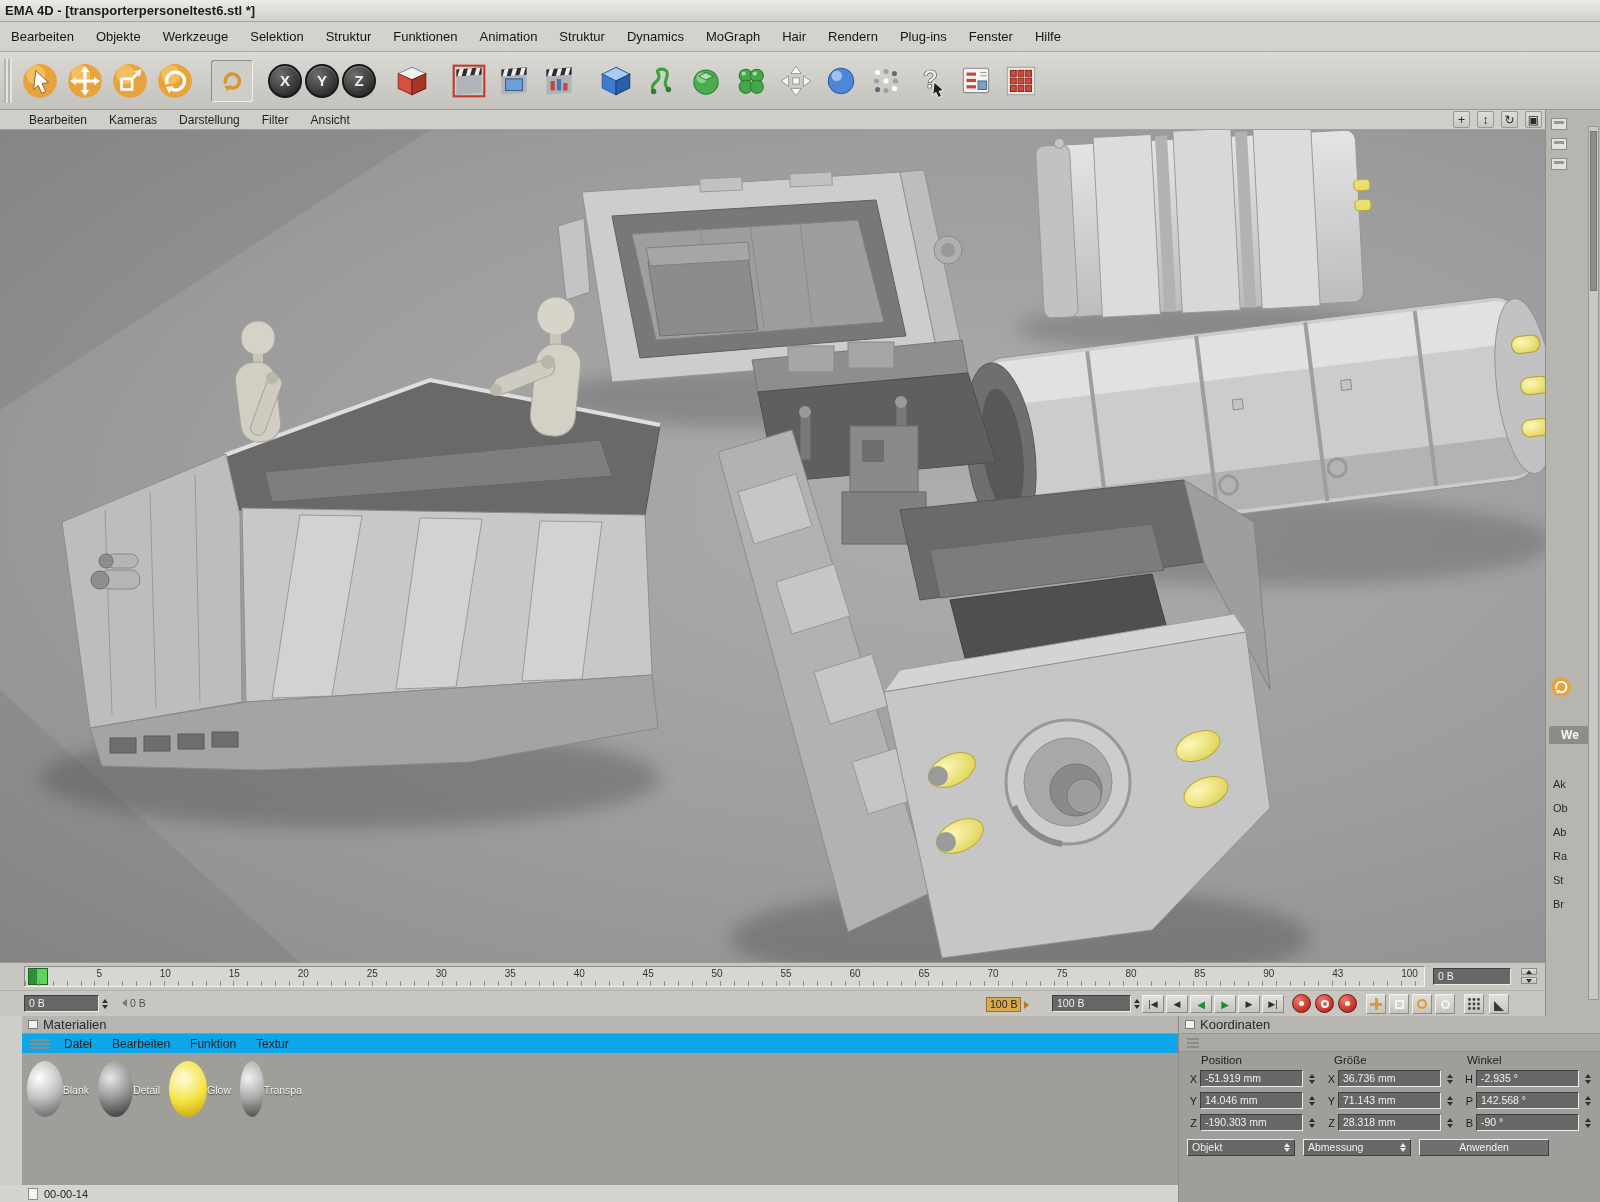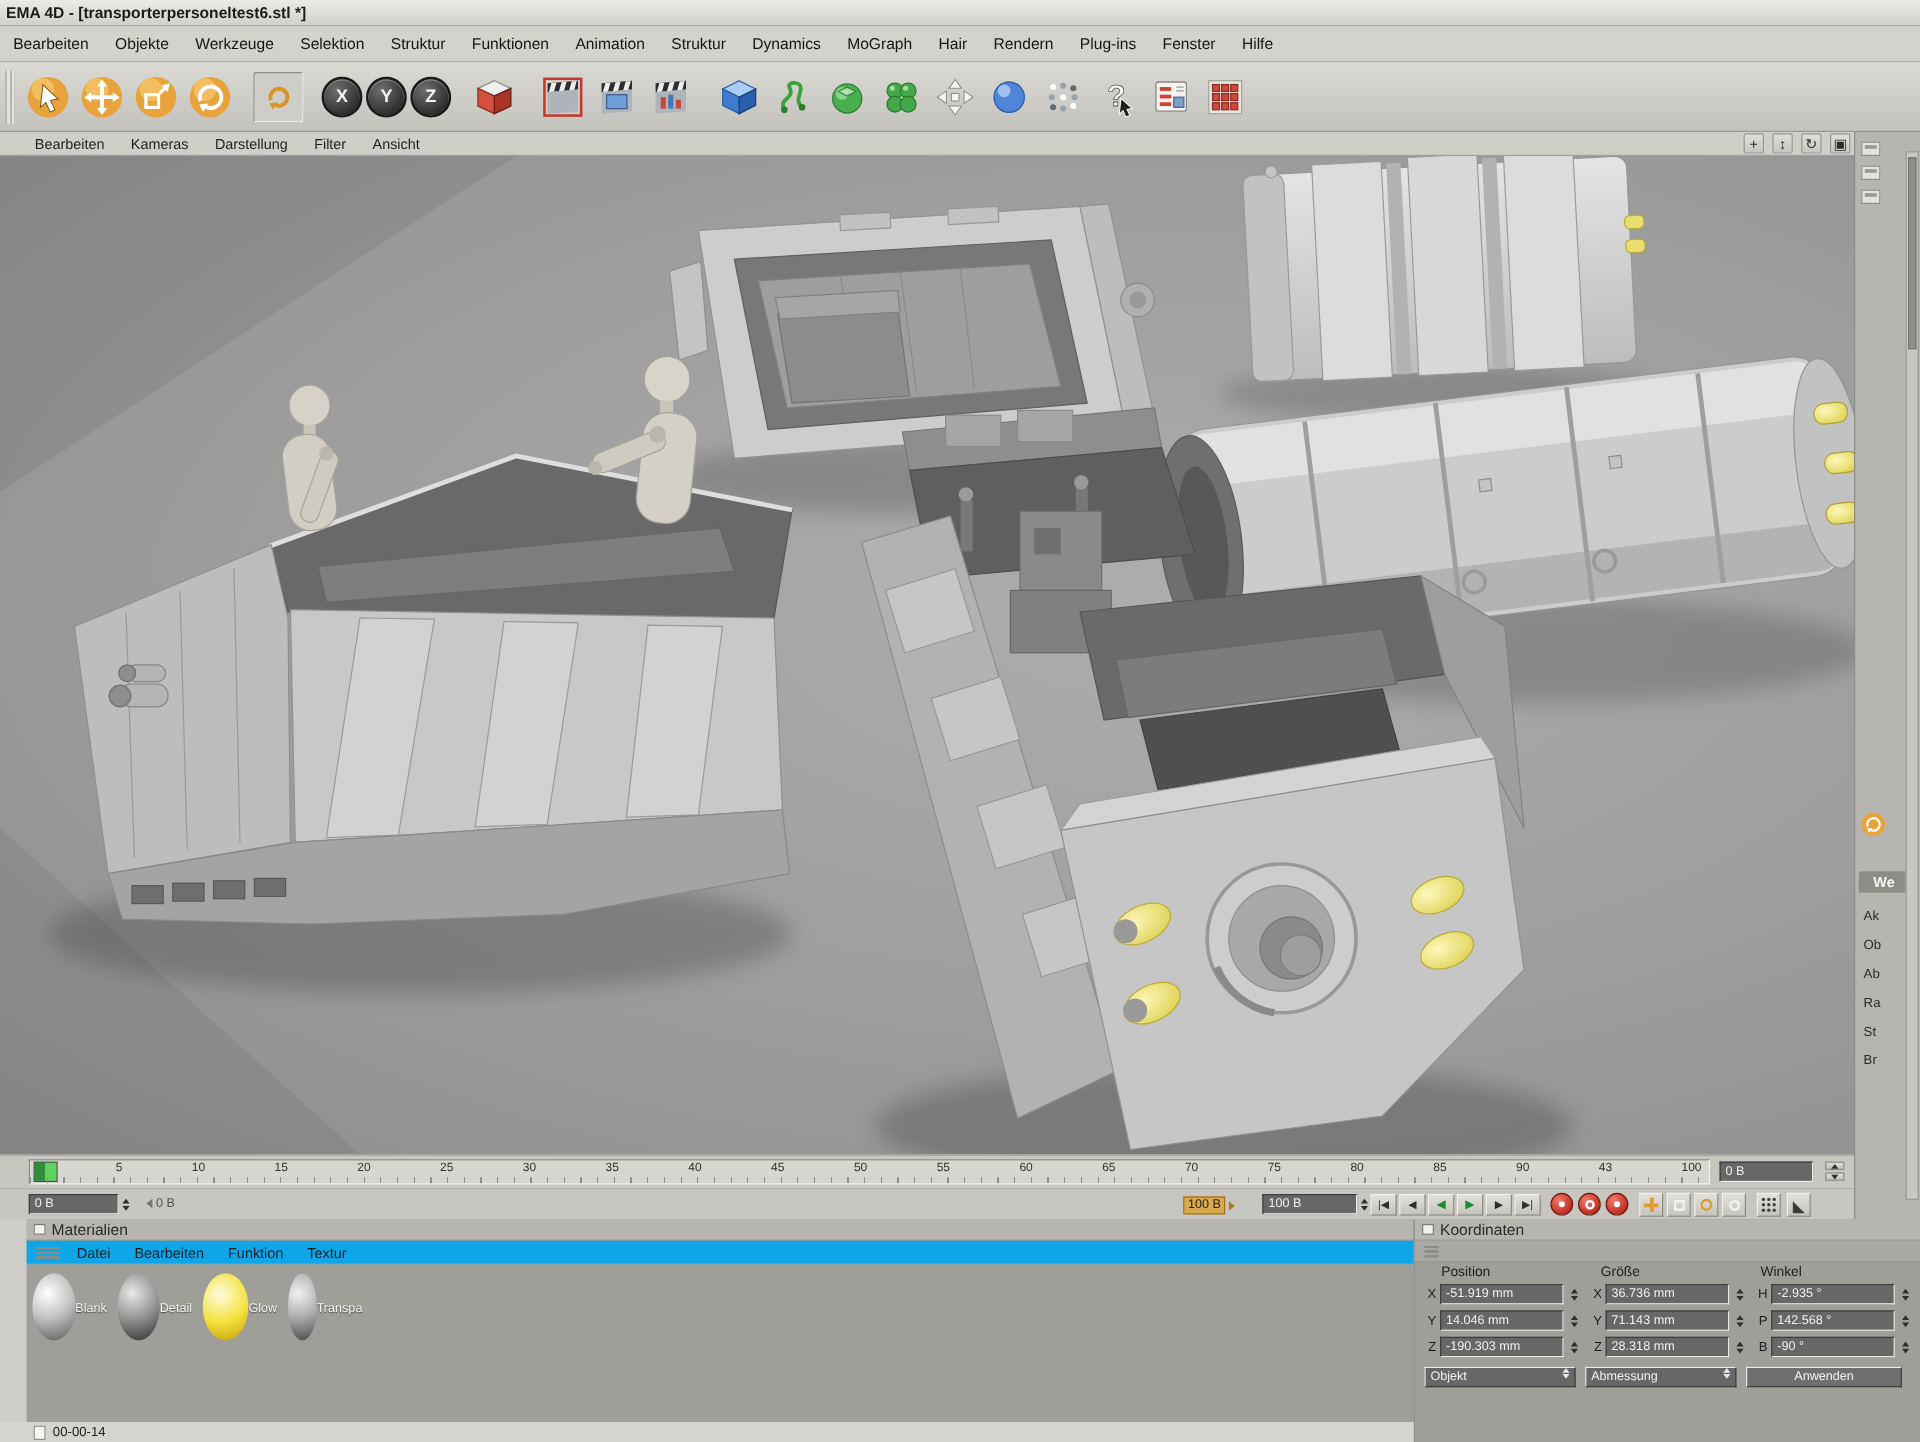--- a/index.html
+++ b/index.html
@@ -126,22 +126,22 @@
   #coords { left:1178px; top:1016px; width:422px; height:186px; background:#a09e99; border-left:1px solid #8e8c87; }
   #coord-head { height:18px; display:flex; align-items:center; padding-left:4px; background:#aaa8a3; border-bottom:1px solid #94928d; }
   #coord-cols { display:flex; padding:2px 0 0 22px; }
   #coord-cols span { font-size:11.5px; color:#202020; width:140px; }
   #cgrid { display:flex; gap:8px; padding:4px 0 0 8px; }
   .ccol { width:130px; display:flex; flex-direction:column; gap:5px; }
   .crow { display:flex; align-items:center; gap:3px; }
   .clbl { font-size:11px; color:#1d1d1d; width:10px; text-align:right; }
   .cfld { flex:1; }
   #cbottom { display:flex; gap:8px; padding:8px 0 0 8px; }
-  .cdrop { width:126px; height:17px; background:#676767; color:#f1f1f1; font-size:10.5px; line-height:15px; padding:0 4px;
-    border:1px solid; border-color:#ecebe8 #3e3e3e #3e3e3e #ecebe8; display:flex; justify-content:space-between; }
+  .cdrop { width:108px; height:17px; background:#676767; color:#f1f1f1; font-size:10.5px; line-height:15px; padding:0 4px;
+    border:1px solid; border-color:#ecebe8 #3e3e3e #3e3e3e #ecebe8; display:flex; justify-content:space-between; align-items:center; }
   .ddarr { display:flex; flex-direction:column; gap:1px; }
   .ddarr i { display:block; width:0; height:0; border-left:3px solid transparent; border-right:3px solid transparent; }
   .ddarr .u { border-bottom:4px solid #e8e8e8; }
   .ddarr .d { border-top:4px solid #e8e8e8; }
   .cbtn { width:130px; height:17px; background:#6f6f6f; color:#f1f1f1; font-size:10.5px; text-align:center; line-height:15px;
     border:1px solid; border-color:#ecebe8 #3e3e3e #3e3e3e #ecebe8; }
 
   #desk-left { left:0; top:1016px; width:22px; height:186px; background:#cfcdc8; }
   #desk-bottom { left:0; top:1185px; width:1178px; height:17px; background:#d6d4cf; display:flex; align-items:center; gap:6px; padding-left:28px; }
   #desk-bottom .fic { width:10px; height:12px; background:#f6f5f2; border:1px solid #8e8c87; }
@@ -531,21 +531,21 @@
     </div>
   <div class="winbtn" style="top:48px">
       <i></i>
     </div>
   <svg width="22" height="22" viewBox="0 0 36 36" style="position:absolute;left:4px;top:566px">
     <circle cx="18" cy="18" r="16" fill="#e8a33d"></circle>
     <path d="M10.5 21 A 8.5 8.5 0 1 1 15 25.8" fill="none" stroke="#fff" stroke-width="3"></path>
     <polygon points="9.5,23.5 17,23 12.5,29.5" fill="#fff"></polygon>
   </svg>
   <div id="rp-tab" style="top:616px">We</div>
-  <div id="rp-list" style="top:648px">
+  <div id="rp-list" style="top:668px">
       <span class="rpl">Ak</span>
       <span class="rpl">Ob</span>
       <span class="rpl">Ab</span>
       <span class="rpl">Ra</span>
       <span class="rpl">St</span>
       <span class="rpl">Br</span>
     </div>
   <div id="vscroll">
       <div class="thumb"></div>
     </div>

